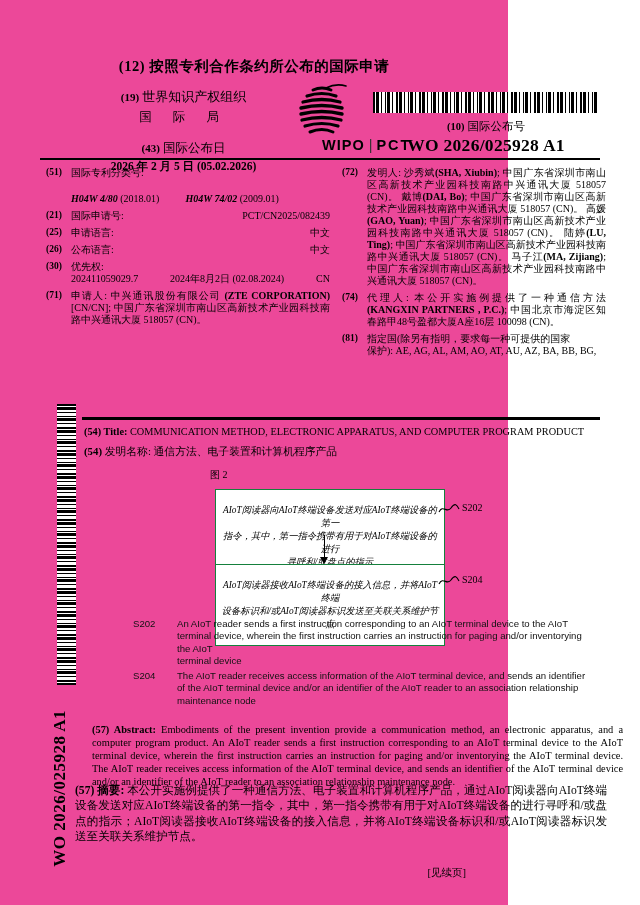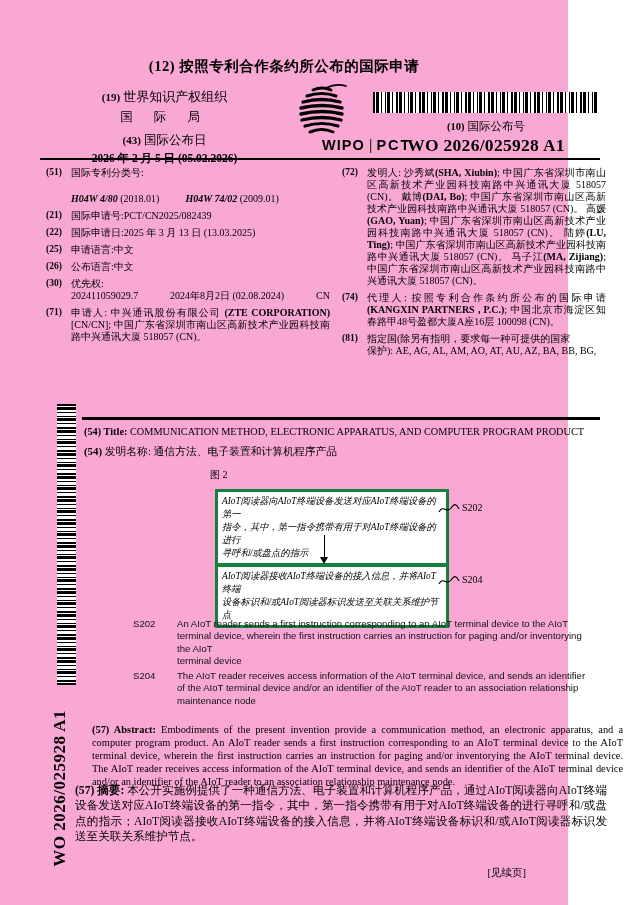--- a/index.html
+++ b/index.html
@@ -1,30 +1,30 @@
 <!DOCTYPE html>
 <html><head>
 <meta charset="utf-8">
 <style>
   html,body{margin:0;padding:0;background:#ffffff;}
   body{width:640px;height:905px;font-family:"Liberation Serif","DejaVu Serif",serif;color:#000;position:relative;overflow:hidden;}
-  .page{position:relative;width:568px;height:905px;background:#f9a8d4;}
+  .page{position:relative;width:508px;height:905px;background:#ec4899;}
   .b{font-weight:700;}
   .pre{white-space:pre-line;}
   .run-b{font-weight:700;}
   .run-i{font-style:italic;}
   .run-gap{display:inline-block;}
 
   
   .line12{position:absolute;top:57px;left:0;width:100%;text-align:center;font-size:14.5px;font-weight:700;letter-spacing:0.5px;}
-  .org{position:absolute;left:77px;top:88px;width:175px;text-align:center;}
+  .org{position:absolute;left:96px;top:88px;width:175px;text-align:center;}
   .org-l1{font-size:13px;}
   .org-l1 .b{font-size:11px;margin-right:3px;}
   .org-l2{font-size:12.5px;letter-spacing:9px;margin-top:3px;}
-  .org-l3{font-size:12.5px;margin-top:6px;}
+  .org-l3{font-size:12.5px;margin-top:14px;}
   .org-l3 .b{font-size:11px;margin-right:3px;}
   .org-l4{font-size:11.5px;font-weight:700;margin-top:2px;text-align:center;}
 
   .logo{position:absolute;left:276px;top:84px;width:92px;text-align:center;}
   .logo svg{display:block;margin:0 auto;}
   .logo-text{margin-top:1px;font-family:"Liberation Sans","DejaVu Sans",sans-serif;font-size:14.5px;white-space:nowrap;margin-left:46px;}
   .logo-text .wipo{font-weight:700;letter-spacing:1px;}
   .logo-text .sep{font-weight:400;margin:0 4px;color:#333;}
   .logo-text .pct{font-weight:600;letter-spacing:2px;}
 
@@ -38,33 +38,33 @@
   .rule1{position:absolute;left:40px;top:158px;width:560px;height:2px;background:#000;}
   .rule2{position:absolute;left:82px;top:417px;width:518px;height:2.5px;background:#000;}
 
   
   .cols{position:absolute;left:46px;top:167px;width:560px;display:flex;gap:12px;font-size:10px;line-height:1.2;}
   .col-left{width:284px;flex-shrink:0;}
   .col-right{flex:1;}
   .entry{display:flex;margin-bottom:5px;}
   .num{width:25px;flex-shrink:0;font-weight:700;font-size:9.5px;}
   .content{flex:1;min-width:0;}
-  .kv{display:flex;}
+  .kv{display:flex;justify-content:space-between;}
   .kv3{display:flex;justify-content:space-between;}
   .ipc-line{margin-top:14px;}
   .just{text-align:justify;}
 
   
   .title-en{position:absolute;left:84px;top:426px;width:520px;font-size:10.3px;}
   .title-zh{position:absolute;left:84px;top:445px;width:520px;font-size:10.8px;}
 
   
   .figure{position:absolute;left:0;top:0;width:640px;height:0;}
   .fig-label{position:absolute;left:210px;top:468px;font-size:10px;}
-  .fig-box{position:absolute;left:215px;width:220px;border:3px solid #15803d;text-align:left;font-size:9.3px;font-style:italic;line-height:13px;padding:3px 4px;background:#fff;}
+  .fig-box{position:absolute;left:215px;width:220px;border:1px solid #15803d;text-align:center;font-size:9.3px;font-style:italic;line-height:13px;padding:14px 4px;background:#fff;}
   .fig-box1{top:489px;}
   .fig-box2{top:564px;}
   .squiggle{position:absolute;width:22px;height:13px;}
   .sq1{left:438px;top:502px;}
   .sq2{left:438px;top:574px;}
   .fig-tag{position:absolute;left:462px;font-size:10px;}
   .tag1{top:502px;}
   .tag2{top:574px;}
   .fig-arrow-shaft{position:absolute;left:324px;top:535px;width:1.2px;height:23px;background:#000;}
   .fig-arrow-head{position:absolute;left:320px;top:557px;width:0;height:0;border-left:4.5px solid transparent;border-right:4.5px solid transparent;border-top:7px solid #000;}
@@ -149,27 +149,20 @@
       </div>
 
       <div class="entry">
         <span class="num">(21)</span>
         <div class="content kv">
           <span>国际申请号:</span>
           <span>PCT/CN2025/082439</span>
         </div>
       </div>
 
-      <div class="entry">
-        <span class="num">(22)</span>
-        <div class="content kv">
-          <span>国际申请日:</span>
-          <span>2025 年 3 月 13 日 (13.03.2025)</span>
-        </div>
-      </div>
 
       <div class="entry">
         <span class="num">(25)</span>
         <div class="content kv">
           <span>申请语言:</span>
           <span>中文</span>
         </div>
       </div>
 
       <div class="entry">
@@ -200,21 +193,21 @@
     </div>
     <div class="col-right">
 
       <div class="entry">
         <span class="num">(72)</span>
         <div class="content just"><span>发明人: 沙秀斌</span><span class="run-b">(SHA, Xiubin)</span><span>; 中国广东省深圳市南山区高新技术产业园科技南路中兴通讯大厦 518057 (CN)。 戴博</span><span class="run-b">(DAI, Bo)</span><span>; 中国广东省深圳市南山区高新技术产业园科技南路中兴通讯大厦 518057 (CN)。 高媛</span><span class="run-b">(GAO, Yuan)</span><span>; 中国广东省深圳市南山区高新技术产业园科技南路中兴通讯大厦 518057 (CN)。 陆婷</span><span class="run-b">(LU, Ting)</span><span>; 中国广东省深圳市南山区高新技术产业园科技南路中兴通讯大厦 518057 (CN)。 马子江</span><span class="run-b">(MA, Zijiang)</span><span>; 中国广东省深圳市南山区高新技术产业园科技南路中兴通讯大厦 518057 (CN)。</span></div>
       </div>
 
       <div class="entry">
         <span class="num">(74)</span>
-        <div class="content just"><span>代理人: 按照专利合作条约所公布的国际申请 </span><span class="run-b">(KANGXIN PARTNERS , P.C.)</span><span>; 中国北京市海淀区知春路甲48号盈都大厦A座16层 100098 (CN)。</span></div>
+        <div class="content just"><span>代理人: 本公开实施例提供了一种通信方法 </span><span class="run-b">(KANGXIN PARTNERS , P.C.)</span><span>; 中国北京市海淀区知春路甲48号盈都大厦A座16层 100098 (CN)。</span></div>
       </div>
 
       <div class="entry">
         <span class="num">(81)</span>
         <div class="content pre">指定国(除另有指明，要求每一种可提供的国家
 保护): AE, AG, AL, AM, AO, AT, AU, AZ, BA, BB, BG,</div>
       </div>
 
     </div>
   </div>

